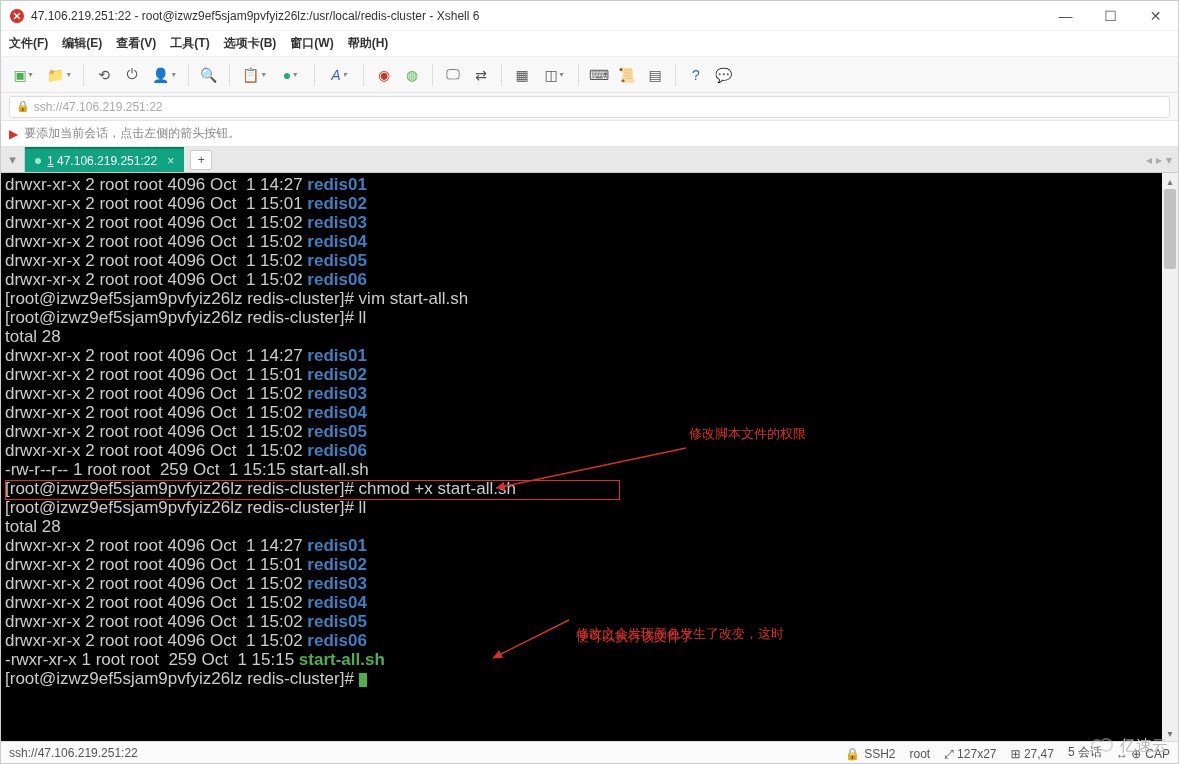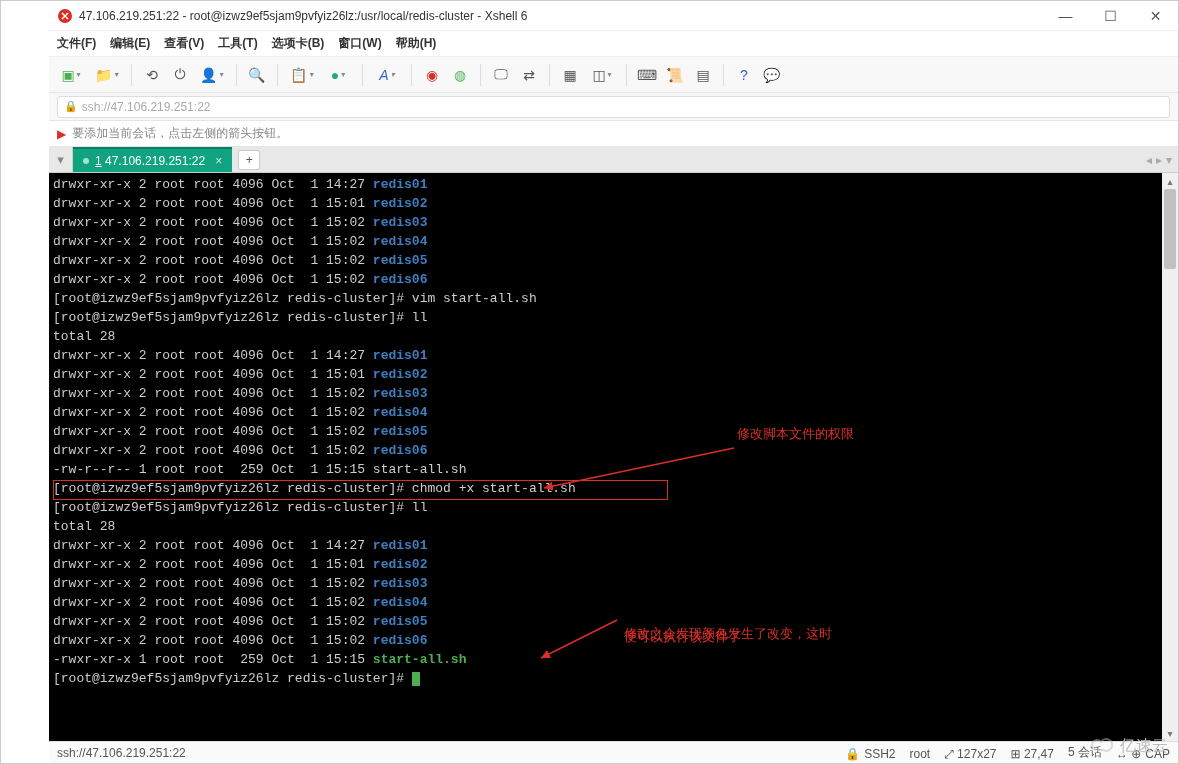--- a/index.html
+++ b/index.html
@@ -1,17 +1,17 @@
 <!DOCTYPE html>
 <html><head>
 <meta charset="utf-8">
 <style>
 * { margin: 0; padding: 0; box-sizing: border-box; }
 body { font-family: "Microsoft YaHei", Arial, sans-serif; font-size: 12px; background: #fff; overflow: hidden; }
-.window { width: 1179px; height: 764px; display: flex; flex-direction: column; border: 1px solid #ccc; position: relative; padding-left: 48px; }
+.window { width: 1179px; height: 764px; display: flex; flex-direction: column; border: 1px solid #ccc; position: relative; }
 
 
 .titlebar { height: 30px; background: #fff; display: flex; align-items: center; padding: 0 0 0 8px; border-bottom: 1px solid #eee; }
 .titlebar .icon { width: 16px; height: 16px; margin-right: 6px; }
 .titlebar .title { font-size: 12px; color: #333; flex: 1; }
 .win-btns { display: flex; }
 .win-btn { width: 45px; height: 30px; display: flex; align-items: center; justify-content: center; color: #555; font-size: 14px; cursor: pointer; }
 
 
 .menubar { height: 26px; background: #fff; display: flex; align-items: center; padding: 0 8px; gap: 14px; color: #333; border-bottom: 1px solid #eee; font-weight: bold; }
@@ -38,21 +38,21 @@
 .tabstrip .tablist-btn { width:24px; display:flex; align-items:center; justify-content:center; color:#888; border-right:1px solid #ccc; cursor:pointer; font-size:13px; }
 .tab { display:flex; align-items:center; padding:0 10px; background:#10a37f; color:#fff; border-top:2px solid #0a7d62; position:relative; cursor:pointer; }
 .tab .dot { width:6px; height:6px; border-radius:50%; background:#9fe6c8; margin-right:6px; }
 .tab .tclose { margin-left:10px; font-size:12px; opacity:.8; }
 .tabplus { width:22px; margin:3px 0 0 6px; height:20px; display:flex; align-items:center; justify-content:center; background:#fff; border:1px solid #ccc; cursor:pointer; color:#555; border-radius:2px; }
 .tab-right { margin-left:auto; display:flex; align-items:center; gap:4px; padding-right:6px; color:#aaa; }
 .tab-right span { cursor:pointer; font-size:12px; }
 
 
 .term-wrap { flex:1; display:flex; background:#000; position:relative; }
-.term { flex:1; font-family: Liberation Mono, monospace; font-size: 13px; line-height: 19px; color:#ccc; padding: 2px 4px; white-space: pre; position:relative; }
+.term { flex:1; font-family: Liberation Sans, sans-serif; font-size: 17px; line-height: 19px; color:#ccc; padding: 2px 4px; white-space: pre; position:relative; }
 .term .dir { color:#3f7fbf; font-weight:bold; }
 .term .exe { color:#4caf50; font-weight:bold; }
 .term .cursor { display:inline-block; width:8px; height:14px; background:#4caf50; vertical-align:middle; }
 .scrollbar { width:16px; background:#f0f0f0; display:flex; flex-direction:column; }
 .scrollbar .arr { height:16px; display:flex; align-items:center; justify-content:center; color:#777; font-size:10px; cursor:pointer; }
 .scrollbar .track { flex:1; position:relative; background:#f0f0f0; }
 .scrollbar .thumb { position:absolute; left:2px; right:2px; top:0; height:80px; background:#c1c1c1; border-radius:2px; }
 
 
 .anno { position:absolute; color:#d93025; font-size:13px; pointer-events:none; }

